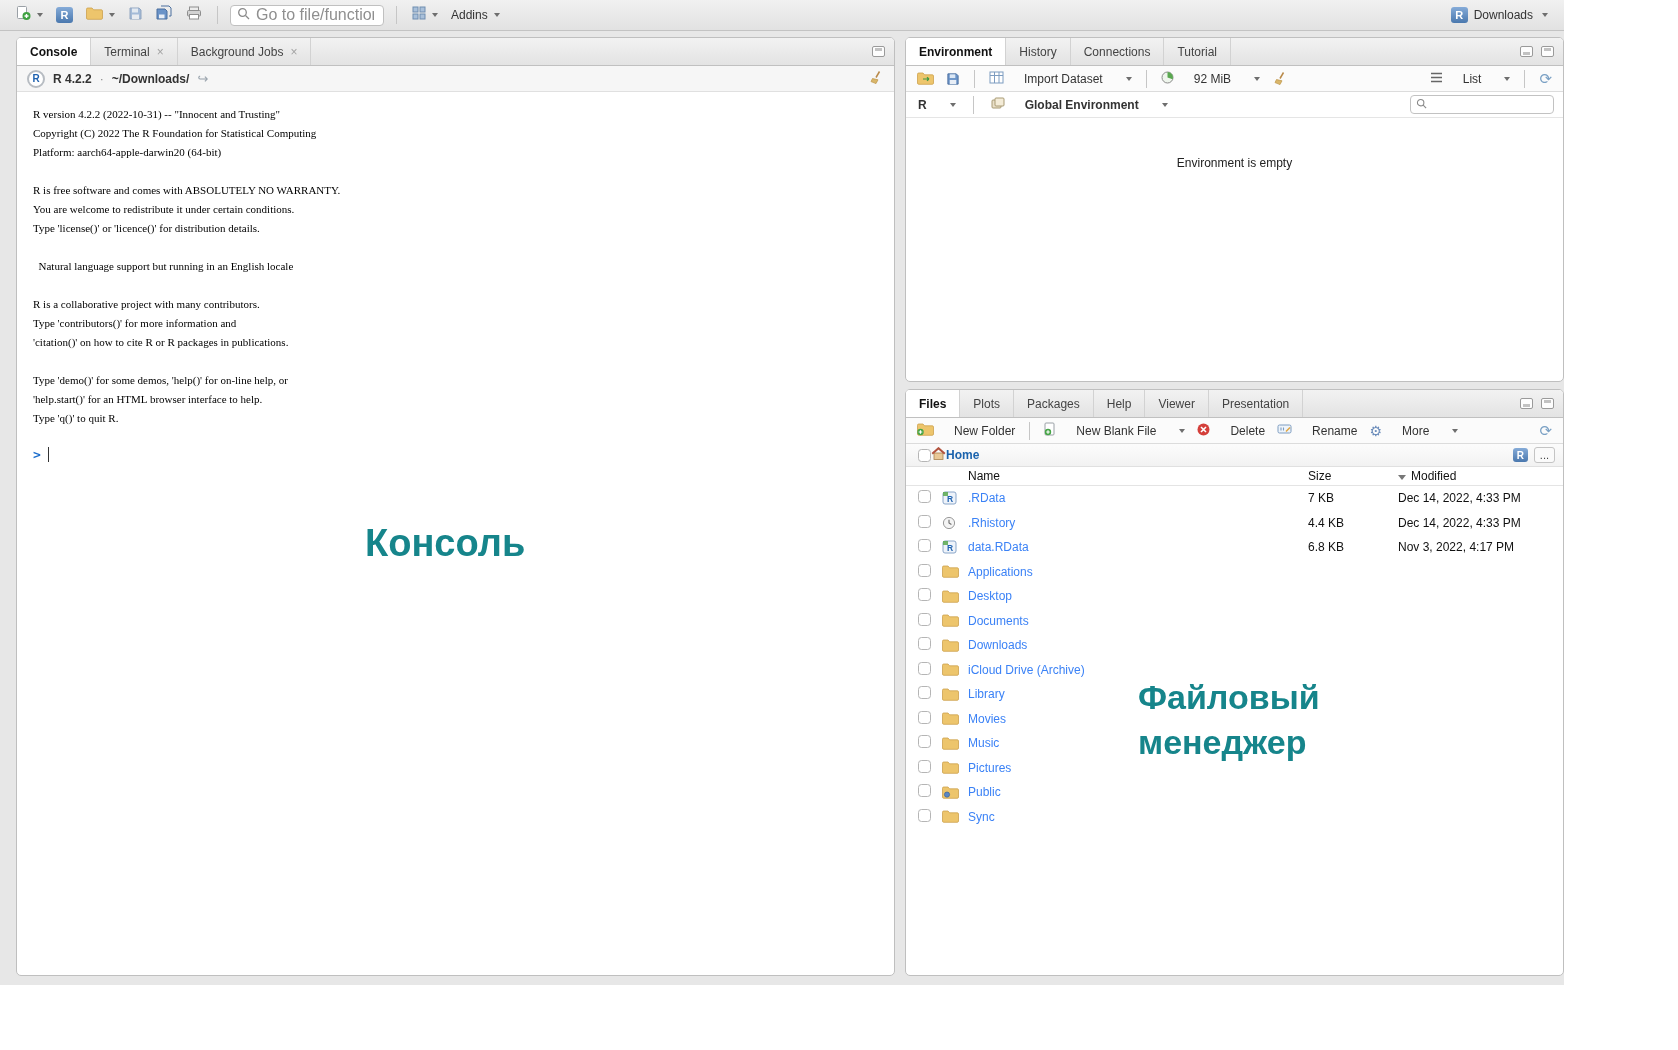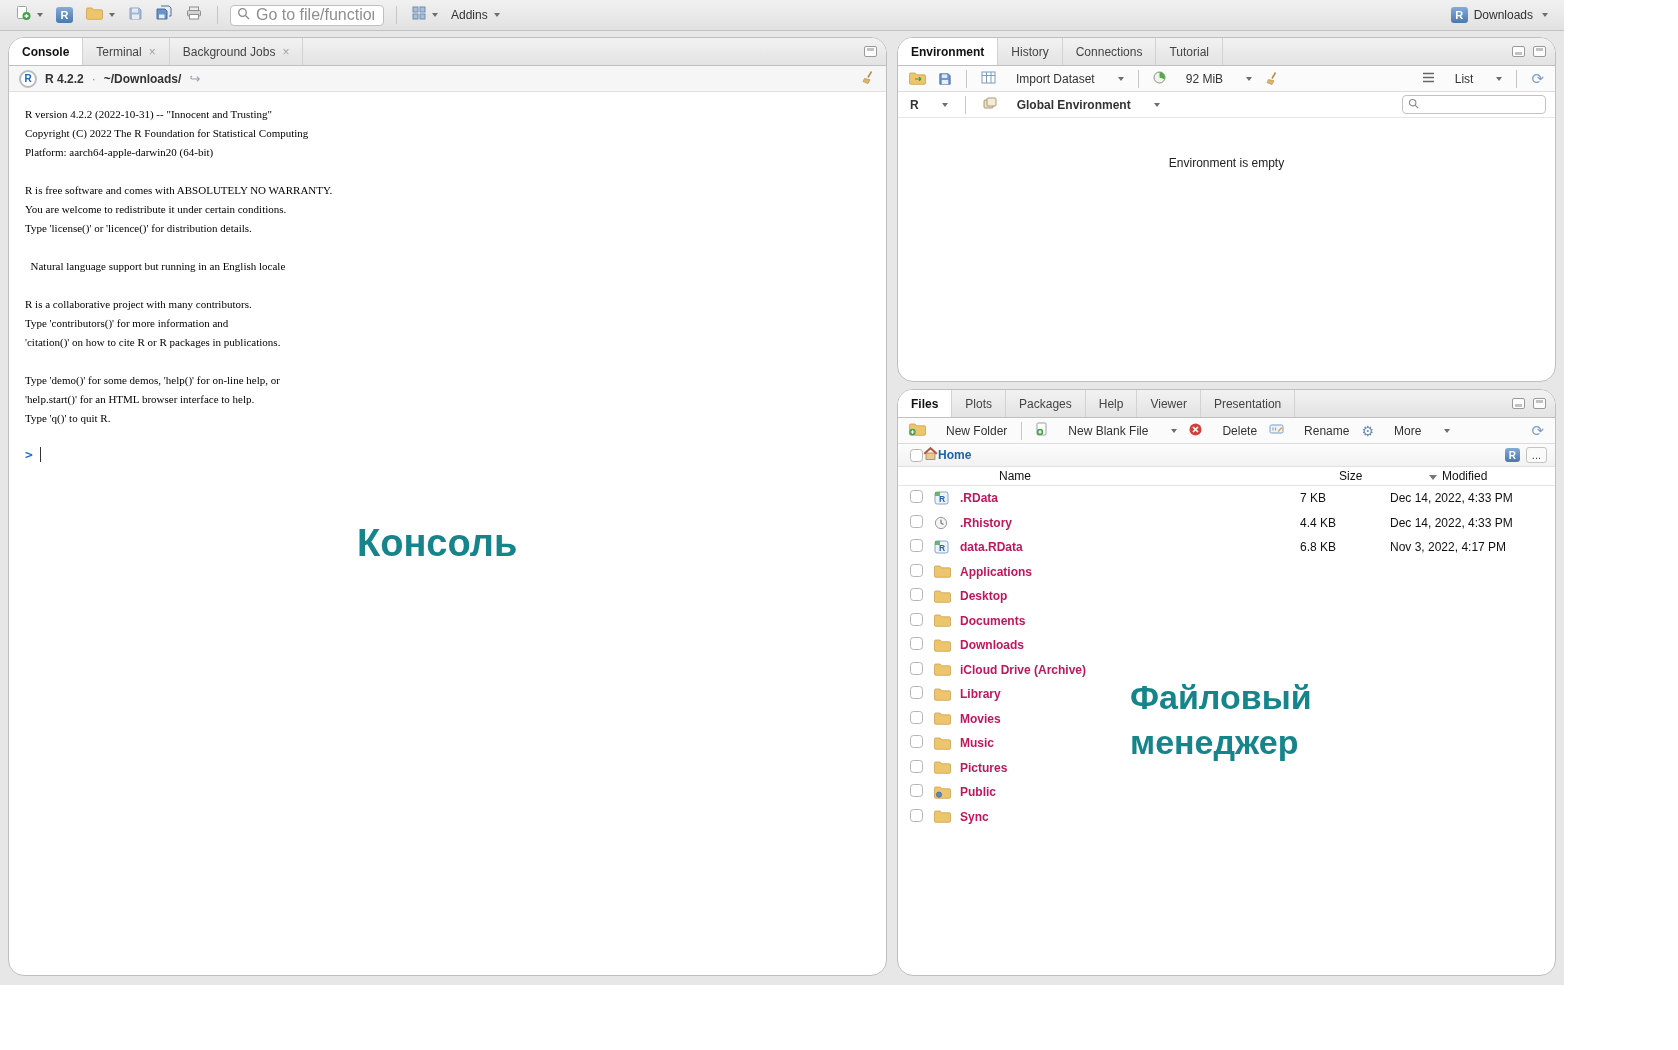--- a/index.html
+++ b/index.html
@@ -20,21 +20,21 @@
   .goto-box input { border:none; outline:none; width:118px; font-size:16px; color:#555;
                     font-family:"Liberation Sans",sans-serif; background:transparent; }
   .goto-box input::placeholder { color:#8f8f8f; }
   .toolbar-label { font-size:12px; color:#333; }
   .spacer { flex:1; }
   .r-cube { width:17px; height:16px; border-radius:3px; background:linear-gradient(#85abd8,#4a78ae);
             color:#fff; font-weight:700; font-size:11px; display:inline-grid; place-items:center; }
   .project-btn { display:inline-flex; align-items:center; gap:6px; font-size:12px; color:#333; padding:2px 4px; }
 
   
-  .pane { position:absolute; background:#fff; border:1px solid #bfbfbf; border-radius:16px; overflow:hidden; }
+  .pane { position:absolute; background:#fff; border:1px solid #bfbfbf; border-radius:5px; overflow:hidden;margin-left:8px; }
   #console-pane     { left:8px;   top:37px;  width:879px; height:939px; }
   #environment-pane { left:897px; top:37px;  width:659px; height:345px; }
   #files-pane       { left:897px; top:389px; width:659px; height:587px; }
 
   .tabbar { display:flex; align-items:stretch; height:28px; background:linear-gradient(#f2f2f2,#e3e3e3);
             border-bottom:1px solid #c0c0c0; position:relative; }
   .tab { display:flex; align-items:center; padding:0 13px; font-size:12px; color:#444;
          border-right:1px solid #d2d2d2; }
   .tab.active { background:#fff; color:#111; font-weight:700; }
   .tab-close { margin-left:7px; color:#a3a3a3; font-size:12px; line-height:1; }
@@ -77,30 +77,30 @@
   .list-glyph { color:#555; font-size:13px; line-height:1; }
 
   
   .path-bar { height:23px; display:flex; align-items:center; padding:0 8px;
               border-bottom:1px solid #e0e0e0; background:linear-gradient(#fcfcfc,#f2f2f2); font-size:12px; }
   .home-link { color:#1b63ad; font-weight:700; }
   .path-right { margin-left:auto; display:flex; align-items:center; gap:6px; }
   .ellipsis-btn { border:1px solid #c4c4c4; border-radius:3px; background:#fafafa; font-size:11px;
                   color:#444; padding:0 5px; line-height:14px; }
   .grid-cols { display:grid; grid-template-columns:36px 26px 340px 90px auto; align-items:center; }
-  .file-grid-header { height:19px; border-bottom:1px solid #e4e4e4; font-size:12px; color:#111;padding-left:39px; }
+  .file-grid-header { height:19px; border-bottom:1px solid #e4e4e4; font-size:12px; color:#111; }
   .sort-caret { display:inline-block; width:0; height:0; border-left:4px solid transparent;
                 border-right:4px solid transparent; border-top:5px solid #777; margin-right:5px; }
   .file-row { height:24.5px; font-size:12px; }
   .file-row input[type=checkbox], .path-bar input[type=checkbox] {
       appearance:none; -webkit-appearance:none; width:13px; height:13px; border:1px solid #b5b5b5;
       border-radius:3.5px; background:#fff; margin-left:12px; display:inline-block; }
   .path-bar input[type=checkbox] { margin-left:4px; }
   .file-icon { display:inline-flex; align-items:center; }
-  .file-name { color:#be185d; font-weight:700; text-decoration:none; }
+  .file-name { color:#3b82f6; font-weight:400; text-decoration:none; }
   .cell-size, .cell-mod { color:#111; }
 </style>
 </head>
 <body>
 
 <div class="window">
 
   <div class="main-toolbar">
     <span class="tbtn">
       <span>

